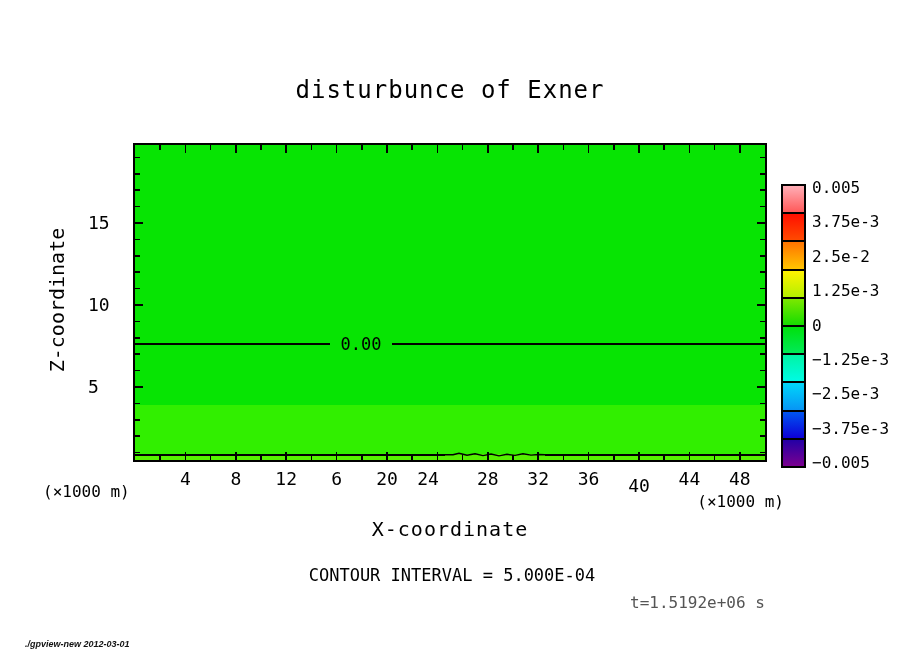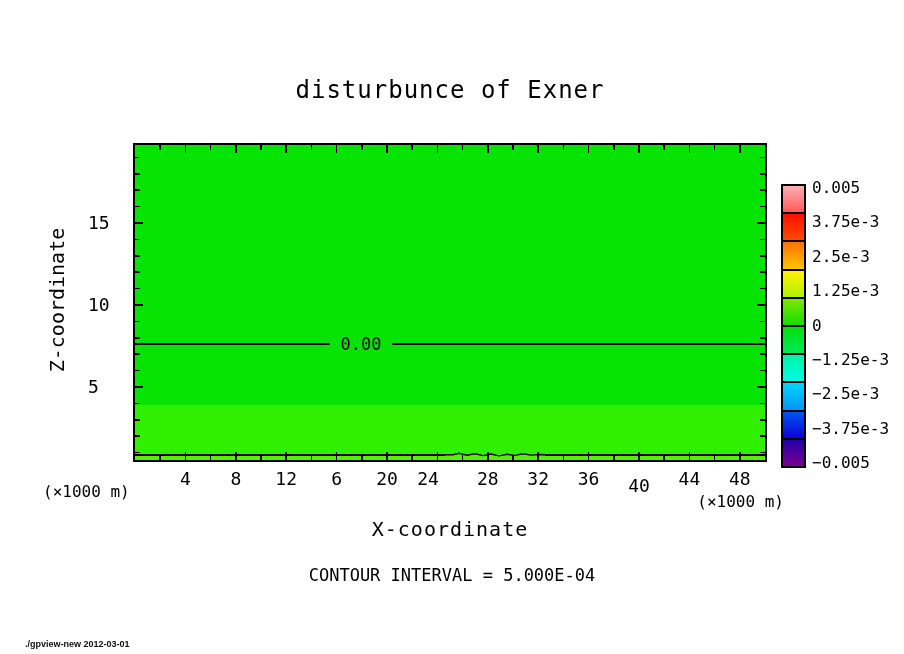--- a/index.html
+++ b/index.html
@@ -50,21 +50,21 @@
     position:absolute; left:781px; top:184px; width:21px; height:280px;
     border:2px solid #000; display:flex; flex-direction:column; box-sizing:content-box;
   }
   .cbar-seg{flex:1 1 auto; box-sizing:border-box;}
   .cbar-seg + .cbar-seg{border-top:2px solid #000;}
   .cbar-label{
     position:absolute; left:812px; font-size:16px; line-height:20px; white-space:nowrap;
   }
   .footer{
     position:absolute; top:639px; font-size:9px; font-weight:bold;
-    font-family:"Liberation Sans","DejaVu Sans",sans-serif; white-space:nowrap; color:#111;
+    font-family:"Liberation Sans","DejaVu Sans",sans-serif; white-space:nowrap; color:#111;font-style:italic;
   }
   .footer-left{left:25px;}
   .footer-right{right:33px;}
   svg.squiggle{position:absolute; z-index:2;}
 </style>
 </head>
 <body>
 
 <div class="canvas">
 
@@ -191,37 +191,38 @@
       <div class="xtick-label" style="left: 739.8px;">48</div>
     </div>
 
   <div class="unit-left">(×1000 m)</div>
   <div class="unit-right">(×1000 m)</div>
 
   <div class="xlabel">X-coordinate</div>
 
   <div class="contour-note">CONTOUR INTERVAL = 5.000E-04</div>
 
+  <div class="time-note">t=1.5192e+06 s</div>
 
   <div id="colorbar">
       <div class="cbar-seg" style="background: linear-gradient(rgb(255, 174, 182), rgb(255, 90, 90));"></div>
       <div class="cbar-seg" style="background: linear-gradient(rgb(255, 15, 0), rgb(255, 74, 0));"></div>
       <div class="cbar-seg" style="background: linear-gradient(rgb(255, 115, 0), rgb(255, 196, 0));"></div>
       <div class="cbar-seg" style="background: linear-gradient(rgb(255, 242, 0), rgb(180, 240, 0));"></div>
       <div class="cbar-seg" style="background: linear-gradient(rgb(124, 232, 0), rgb(22, 220, 0));"></div>
       <div class="cbar-seg" style="background: linear-gradient(rgb(0, 225, 12), rgb(0, 234, 87));"></div>
       <div class="cbar-seg" style="background: linear-gradient(rgb(0, 244, 164), rgb(0, 251, 228));"></div>
       <div class="cbar-seg" style="background: linear-gradient(rgb(0, 215, 250), rgb(7, 149, 245));"></div>
       <div class="cbar-seg" style="background: linear-gradient(rgb(0, 85, 240), rgb(13, 0, 216));"></div>
       <div class="cbar-seg" style="background: linear-gradient(rgb(36, 0, 165), rgb(122, 0, 144));"></div>
     </div>
   <div id="cbar-labels">
       <div class="cbar-label" style="top: 178px;">0.005</div>
       <div class="cbar-label" style="top: 212.4px;">3.75e-3</div>
-      <div class="cbar-label" style="top: 246.8px;">2.5e-3</div>
+      <div class="cbar-label" style="top: 246.8px;">2.5e-2</div>
       <div class="cbar-label" style="top: 281.2px;">1.25e-3</div>
       <div class="cbar-label" style="top: 315.6px;">0</div>
       <div class="cbar-label" style="top: 350px;">−1.25e-3</div>
       <div class="cbar-label" style="top: 384.4px;">−2.5e-3</div>
       <div class="cbar-label" style="top: 418.8px;">−3.75e-3</div>
       <div class="cbar-label" style="top: 453.2px;">−0.005</div>
     </div>
 
   <div class="footer footer-left">./gpview-new  2012-03-01</div>
 

